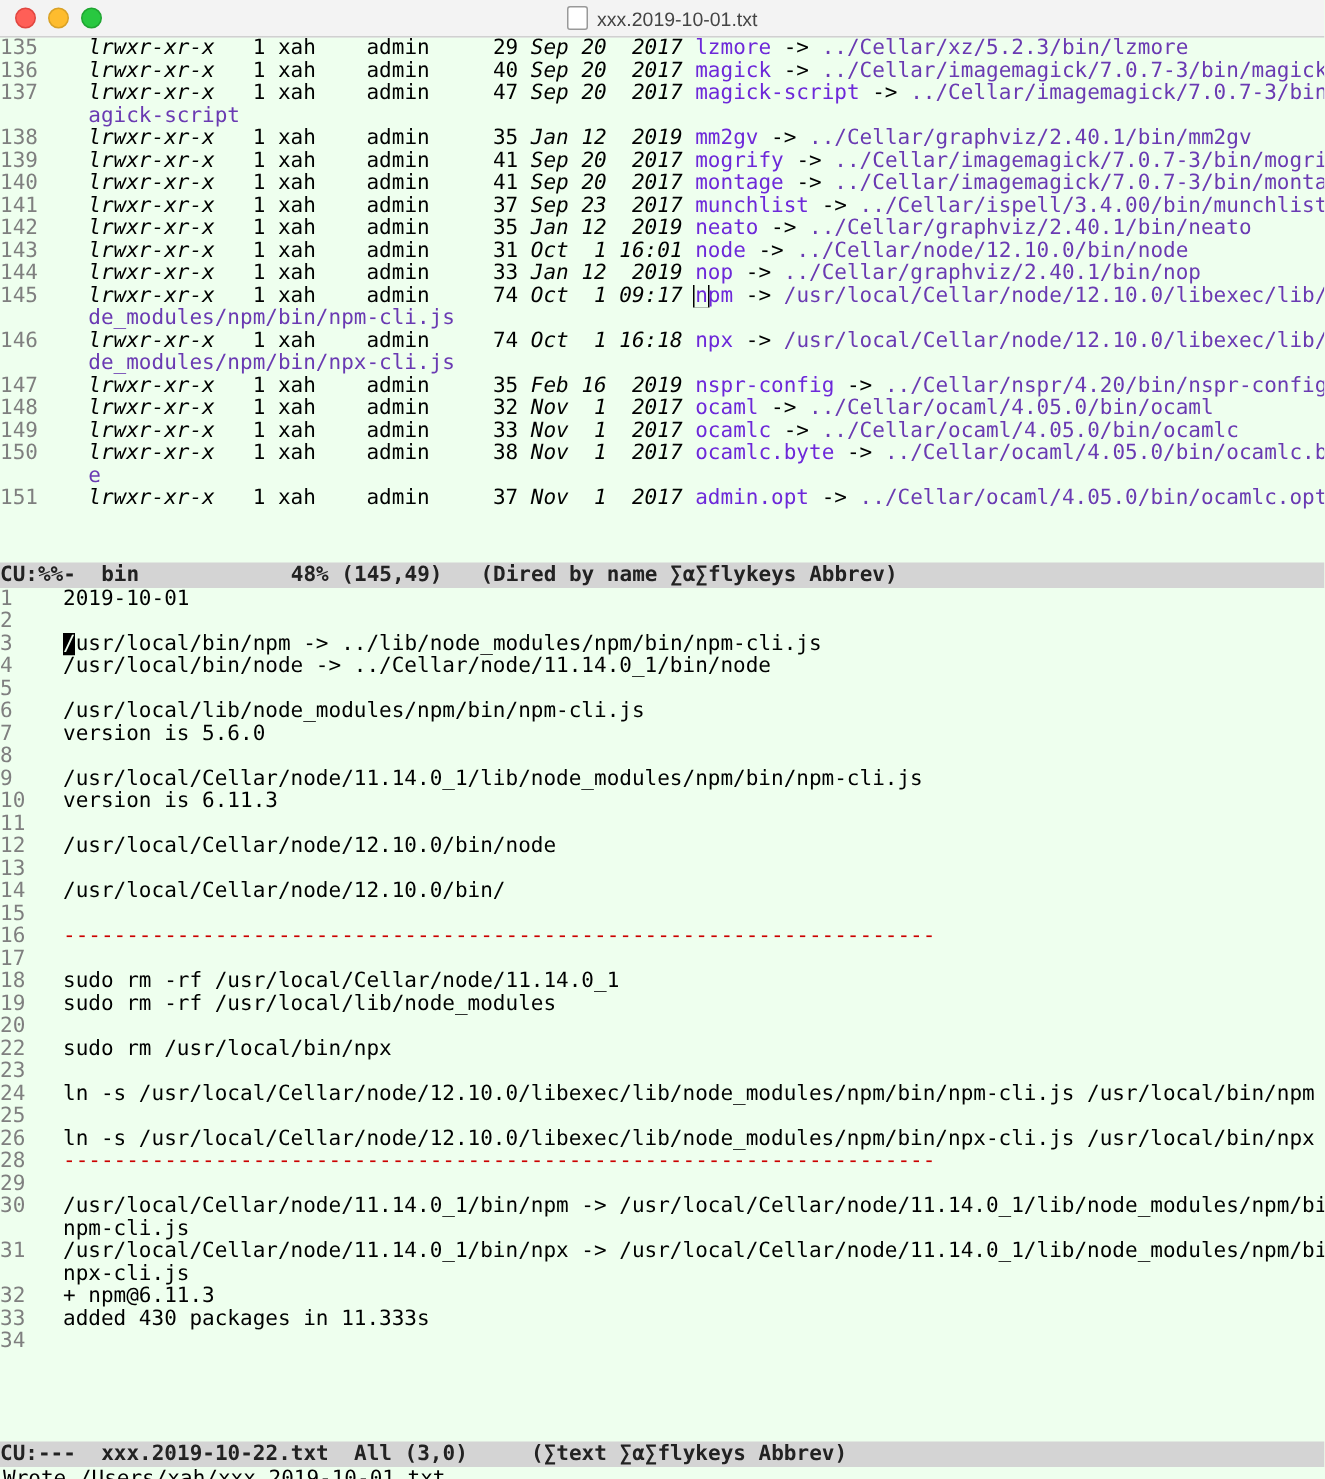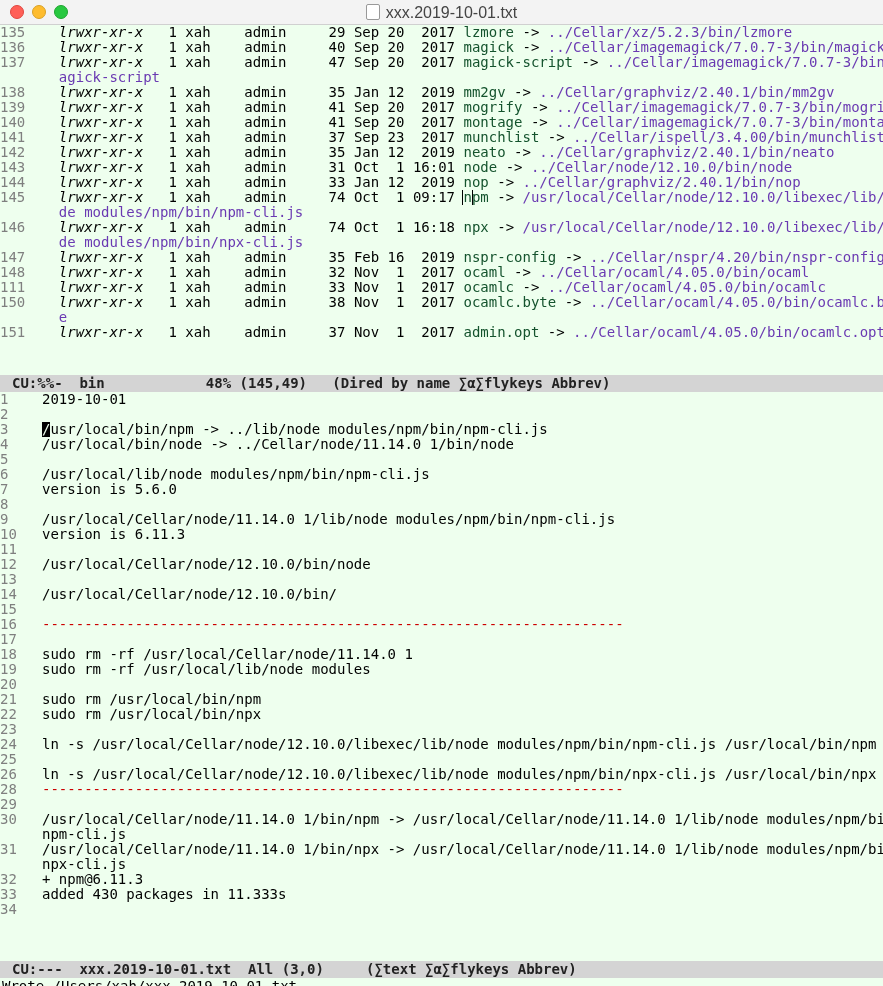--- a/index.html
+++ b/index.html
@@ -34,21 +34,21 @@
     border-radius: 50%;
   }
   .light.close { background: #ff5f57; border: 1px solid #e04640; }
   .light.min   { background: #febc2e; border: 1px solid #d9a126; }
   .light.max   { background: #28c840; border: 1px solid #1fa531; }
   .title-center {
     position: absolute;
     left: 0; right: 0;
     text-align: center;
     font-family: -apple-system, "Helvetica Neue", Arial, sans-serif;
-    font-size: 16px;
+    font-size: 13px;
     color: #444;
     display: flex;
     align-items: center;
     justify-content: center;
     gap: 6px;
   }
   .doc-icon {
     width: 12px;
     height: 14px;
     background: #fff;
@@ -67,21 +67,21 @@
     height: 569px;
     overflow: hidden;
   }
   .modeline {
     height: 17px;
     background: #d4d4d4;
     color: #222;
     font-size: 14px;
     line-height: 17px;
     white-space: pre;
-    padding-left: 12px;
+    padding-left: 0;
     overflow: hidden;
   }
   .modeline .bold { font-weight: bold; }
   .echo-area {
     background: #eeffee;
     height: 24px;
     line-height: 17px;
     font-size: 14px;
     padding-left: 2px;
     color: #000;
@@ -101,22 +101,22 @@
   .content {
     color: #000;
     flex: 1;
     overflow: hidden;
   }
   .wrapline .lineno {
     color: transparent;
   }
   
   .perm { color: #000; font-style: italic; }
-  .date { color: #000; }
-  .link-name { color: #14532d; text-align: right; }     
+  .date { color: #000; font-style: italic; }
+  .link-name { color: #6d28d9; text-align: right; }     
   .link-target { color: #6a3ab2; }   
   .arrow { color: #000; }
   
   .plain { color: #000; }
   .redline { color: #c00; }
   
   .cursor {
     display: inline-block;
     background: #000;
     color: #eeffee;
@@ -154,21 +154,21 @@
     <div class="row"><span class="lineno">141</span><span class="content">  <span class="perm">lrwxr-xr-x</span>   1 xah    admin     37 <span class="date">Sep 23  2017</span> <span class="link-name">munchlist</span> <span class="arrow">-&gt;</span> <span class="link-target">../Cellar/ispell/3.4.00/bin/munchlist</span></span></div>
     <div class="row"><span class="lineno">142</span><span class="content">  <span class="perm">lrwxr-xr-x</span>   1 xah    admin     35 <span class="date">Jan 12  2019</span> <span class="link-name">neato</span> <span class="arrow">-&gt;</span> <span class="link-target">../Cellar/graphviz/2.40.1/bin/neato</span></span></div>
     <div class="row"><span class="lineno">143</span><span class="content">  <span class="perm">lrwxr-xr-x</span>   1 xah    admin     31 <span class="date">Oct  1 16:01</span> <span class="link-name">node</span> <span class="arrow">-&gt;</span> <span class="link-target">../Cellar/node/12.10.0/bin/node</span></span></div>
     <div class="row"><span class="lineno">144</span><span class="content">  <span class="perm">lrwxr-xr-x</span>   1 xah    admin     33 <span class="date">Jan 12  2019</span> <span class="link-name">nop</span> <span class="arrow">-&gt;</span> <span class="link-target">../Cellar/graphviz/2.40.1/bin/nop</span></span></div>
     <div class="row"><span class="lineno">145</span><span class="content">  <span class="perm">lrwxr-xr-x</span>   1 xah    admin     74 <span class="date">Oct  1 09:17</span> <span class="cursor-box link-name">n</span><span class="link-name">pm</span> <span class="arrow">-&gt;</span> <span class="link-target">/usr/local/Cellar/node/12.10.0/libexec/lib/no</span></span></div>
     <div class="row wrapline"><span class="lineno"></span><span class="content">  <span class="link-target">de_modules/npm/bin/npm-cli.js</span></span></div>
     <div class="row"><span class="lineno">146</span><span class="content">  <span class="perm">lrwxr-xr-x</span>   1 xah    admin     74 <span class="date">Oct  1 16:18</span> <span class="link-name">npx</span> <span class="arrow">-&gt;</span> <span class="link-target">/usr/local/Cellar/node/12.10.0/libexec/lib/no</span></span></div>
     <div class="row wrapline"><span class="lineno"></span><span class="content">  <span class="link-target">de_modules/npm/bin/npx-cli.js</span></span></div>
     <div class="row"><span class="lineno">147</span><span class="content">  <span class="perm">lrwxr-xr-x</span>   1 xah    admin     35 <span class="date">Feb 16  2019</span> <span class="link-name">nspr-config</span> <span class="arrow">-&gt;</span> <span class="link-target">../Cellar/nspr/4.20/bin/nspr-config</span></span></div>
     <div class="row"><span class="lineno">148</span><span class="content">  <span class="perm">lrwxr-xr-x</span>   1 xah    admin     32 <span class="date">Nov  1  2017</span> <span class="link-name">ocaml</span> <span class="arrow">-&gt;</span> <span class="link-target">../Cellar/ocaml/4.05.0/bin/ocaml</span></span></div>
-    <div class="row"><span class="lineno">111</span><span class="content">  <span class="perm">lrwxr-xr-x</span>   1 xah    admin     33 <span class="date">Nov  1  2017</span> <span class="link-name">ocamlc</span> <span class="arrow">-&gt;</span> <span class="link-target">../Cellar/ocaml/4.05.0/bin/ocamlc</span></span></div>
+    <div class="row"><span class="lineno">149</span><span class="content">  <span class="perm">lrwxr-xr-x</span>   1 xah    admin     33 <span class="date">Nov  1  2017</span> <span class="link-name">ocamlc</span> <span class="arrow">-&gt;</span> <span class="link-target">../Cellar/ocaml/4.05.0/bin/ocamlc</span></span></div>
     <div class="row"><span class="lineno">150</span><span class="content">  <span class="perm">lrwxr-xr-x</span>   1 xah    admin     38 <span class="date">Nov  1  2017</span> <span class="link-name">ocamlc.byte</span> <span class="arrow">-&gt;</span> <span class="link-target">../Cellar/ocaml/4.05.0/bin/ocamlc.byt</span></span></div>
     <div class="row wrapline"><span class="lineno"></span><span class="content">  <span class="link-target">e</span></span></div>
     <div class="row"><span class="lineno">151</span><span class="content">  <span class="perm">lrwxr-xr-x</span>   1 xah    admin     37 <span class="date">Nov  1  2017</span> <span class="link-name">admin.opt</span> <span class="arrow">-&gt;</span> <span class="link-target">../Cellar/ocaml/4.05.0/bin/ocamlc.opt</span></span></div>
   </div>
 <div class="modeline"><span class="bold">CU:%%-  bin            48% (145,49)   (Dired by name ∑α∑flykeys Abbrev)</span></div>
 
 <div class="pane2" id="pane2">
     <div class="row"><span class="lineno">1</span><span class="content plain">2019-10-01</span></div>
     <div class="row"><span class="lineno">2</span><span class="content plain"></span></div>
     <div class="row"><span class="lineno">3</span><span class="content plain"><span class="cursor">/</span>usr/local/bin/npm -&gt; ../lib/node_modules/npm/bin/npm-cli.js</span></div>
@@ -182,31 +182,30 @@
     <div class="row"><span class="lineno">11</span><span class="content plain"></span></div>
     <div class="row"><span class="lineno">12</span><span class="content plain">/usr/local/Cellar/node/12.10.0/bin/node</span></div>
     <div class="row"><span class="lineno">13</span><span class="content plain"></span></div>
     <div class="row"><span class="lineno">14</span><span class="content plain">/usr/local/Cellar/node/12.10.0/bin/</span></div>
     <div class="row"><span class="lineno">15</span><span class="content plain"></span></div>
     <div class="row"><span class="lineno">16</span><span class="content redline">---------------------------------------------------------------------</span></div>
     <div class="row"><span class="lineno">17</span><span class="content plain"></span></div>
     <div class="row"><span class="lineno">18</span><span class="content plain">sudo rm -rf /usr/local/Cellar/node/11.14.0_1</span></div>
     <div class="row"><span class="lineno">19</span><span class="content plain">sudo rm -rf /usr/local/lib/node_modules</span></div>
     <div class="row"><span class="lineno">20</span><span class="content plain"></span></div>
-    <div class="row"><span class="lineno">21</span><span class="content plain">sudo rm /usr/local/bin/npm</span></div>
     <div class="row"><span class="lineno">22</span><span class="content plain">sudo rm /usr/local/bin/npx</span></div>
     <div class="row"><span class="lineno">23</span><span class="content plain"></span></div>
     <div class="row"><span class="lineno">24</span><span class="content plain">ln -s /usr/local/Cellar/node/12.10.0/libexec/lib/node_modules/npm/bin/npm-cli.js /usr/local/bin/npm</span></div>
     <div class="row"><span class="lineno">25</span><span class="content plain"></span></div>
     <div class="row"><span class="lineno">26</span><span class="content plain">ln -s /usr/local/Cellar/node/12.10.0/libexec/lib/node_modules/npm/bin/npx-cli.js /usr/local/bin/npx</span></div>
     <div class="row"><span class="lineno">28</span><span class="content redline">---------------------------------------------------------------------</span></div>
     <div class="row"><span class="lineno">29</span><span class="content plain"></span></div>
     <div class="row"><span class="lineno">30</span><span class="content plain">/usr/local/Cellar/node/11.14.0_1/bin/npm -&gt; /usr/local/Cellar/node/11.14.0_1/lib/node_modules/npm/bin/</span></div>
     <div class="row wrapline"><span class="lineno"></span><span class="content plain">npm-cli.js</span></div>
     <div class="row"><span class="lineno">31</span><span class="content plain">/usr/local/Cellar/node/11.14.0_1/bin/npx -&gt; /usr/local/Cellar/node/11.14.0_1/lib/node_modules/npm/bin/</span></div>
     <div class="row wrapline"><span class="lineno"></span><span class="content plain">npx-cli.js</span></div>
     <div class="row"><span class="lineno">32</span><span class="content plain">+ npm@6.11.3</span></div>
     <div class="row"><span class="lineno">33</span><span class="content plain">added 430 packages in 11.333s</span></div>
     <div class="row"><span class="lineno">34</span><span class="content plain"></span></div>
   </div>
-<div class="modeline"><span class="bold">CU:---  xxx.2019-10-01.txt  All (3,0)     (∑text ∑α∑flykeys Abbrev)</span></div>
+<div class="modeline"><span class="bold">CU:---  xxx.2019-10-22.txt  All (3,0)     (∑text ∑α∑flykeys Abbrev)</span></div>
 
 <div class="echo-area"><span>Wrote /Users/xah/xxx.2019-10-01.txt</span></div>
 
 </body></html>

